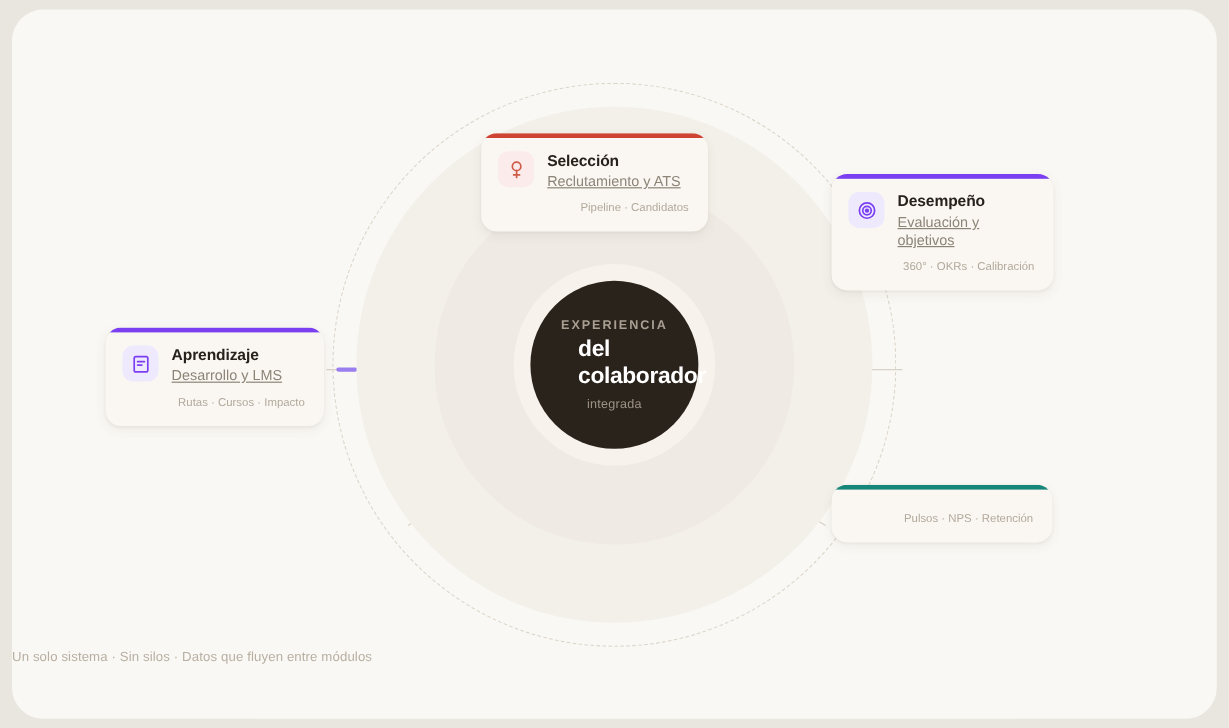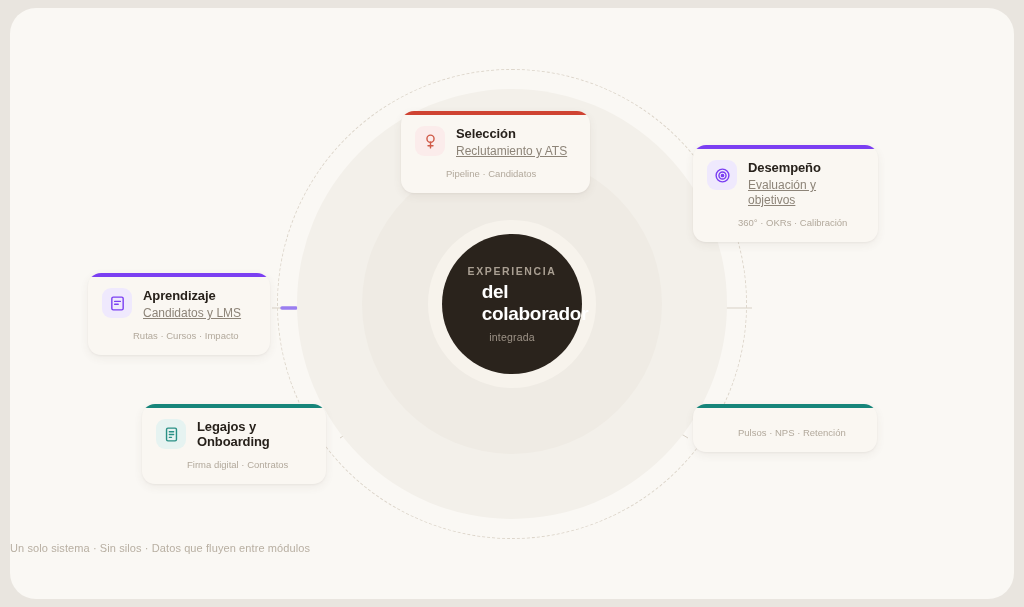--- a/index.html
+++ b/index.html
@@ -114,21 +114,21 @@
     margin-top:3px;
     line-height:1.25;
     text-decoration:underline;
   }
   .card-tags {
     font-size:9.5px;
     color:#b2a99c;
     margin-top:9px;
     line-height:1.25;
   }
-  .card-tags.indent { margin-left:31px; }
+  .card-tags.indent { margin-left:45px;text-align:right; }
 
   .footer {
     position:absolute;
     left:0;
     width:1004px;
     text-align:left;
     font-size:11px;
     color:#b8afa2;
     letter-spacing:0.1px;
   }
@@ -207,45 +207,27 @@
       <div class="card-row">
         <div class="icon-box" style="background:#efe9fd">
           <svg width="17" height="17" viewBox="0 0 24 24" fill="none" stroke="#7b3ff2" stroke-width="2" stroke-linecap="round" stroke-linejoin="round">
             <rect x="4" y="3" width="16" height="18" rx="2"></rect>
               <path d="M8 9h8"></path>
               <path d="M8 13h5"></path>
           </svg>
         </div>
         <div class="card-texts">
           <div class="card-title">Aprendizaje</div>
-          <div class="card-sub">Candidatos y LMS</div>
+          <div class="card-sub">Desarrollo y LMS</div>
         </div>
       </div>
       <div class="card-tags indent">Rutas · Cursos · Impacto</div>
     </div>
 
 
-    <div class="card" style="left:132px; top:396px; width:184px;">
-      <div class="accent" style="background:#16857a"></div>
-      <div class="card-row">
-        <div class="icon-box" style="background:#e6f3f1">
-          <svg width="17" height="17" viewBox="0 0 24 24" fill="none" stroke="#2a9085" stroke-width="2" stroke-linecap="round" stroke-linejoin="round">
-            <rect x="5" y="3" width="14" height="18" rx="2"></rect>
-              <path d="M9 8h6"></path>
-              <path d="M9 12h6"></path>
-              <path d="M9 16h3"></path>
-          </svg>
-        </div>
-        <div class="card-texts">
-          <div class="card-title" style="white-space:pre-line">Legajos y
-Onboarding</div>
-        </div>
-      </div>
-      <div class="card-tags indent">Firma digital · Contratos</div>
-    </div>
 
     <div class="card" style="left:683px; top:396px; width:184px;">
       <div class="accent" style="background:#16857a"></div>
       <div class="card-tags indent">Pulsos · NPS · Retención</div>
     </div>
 
     <div class="footer" style="top:534px;">Un solo sistema · Sin silos · Datos que fluyen entre módulos</div>
 
   </div>
 </div>

